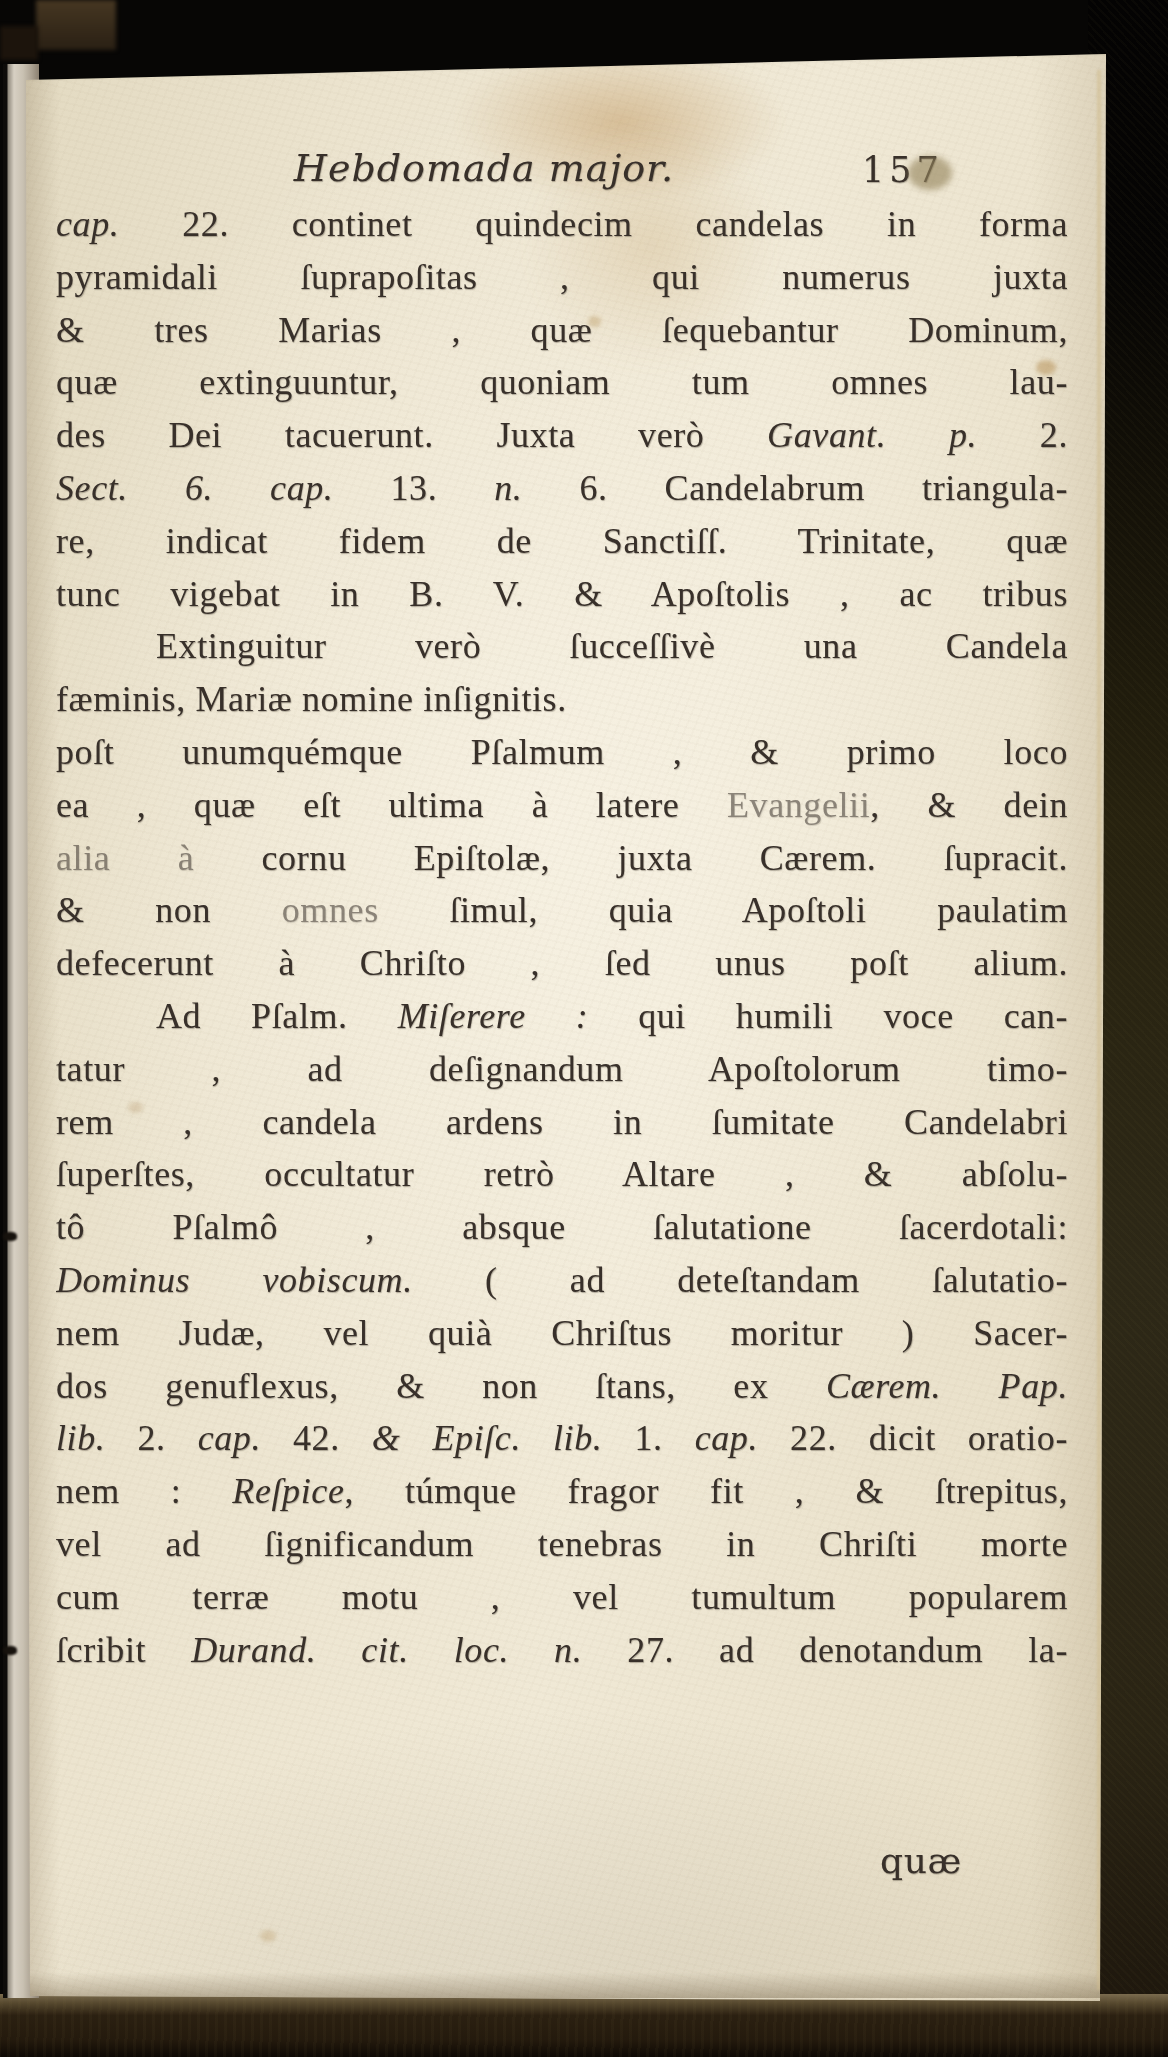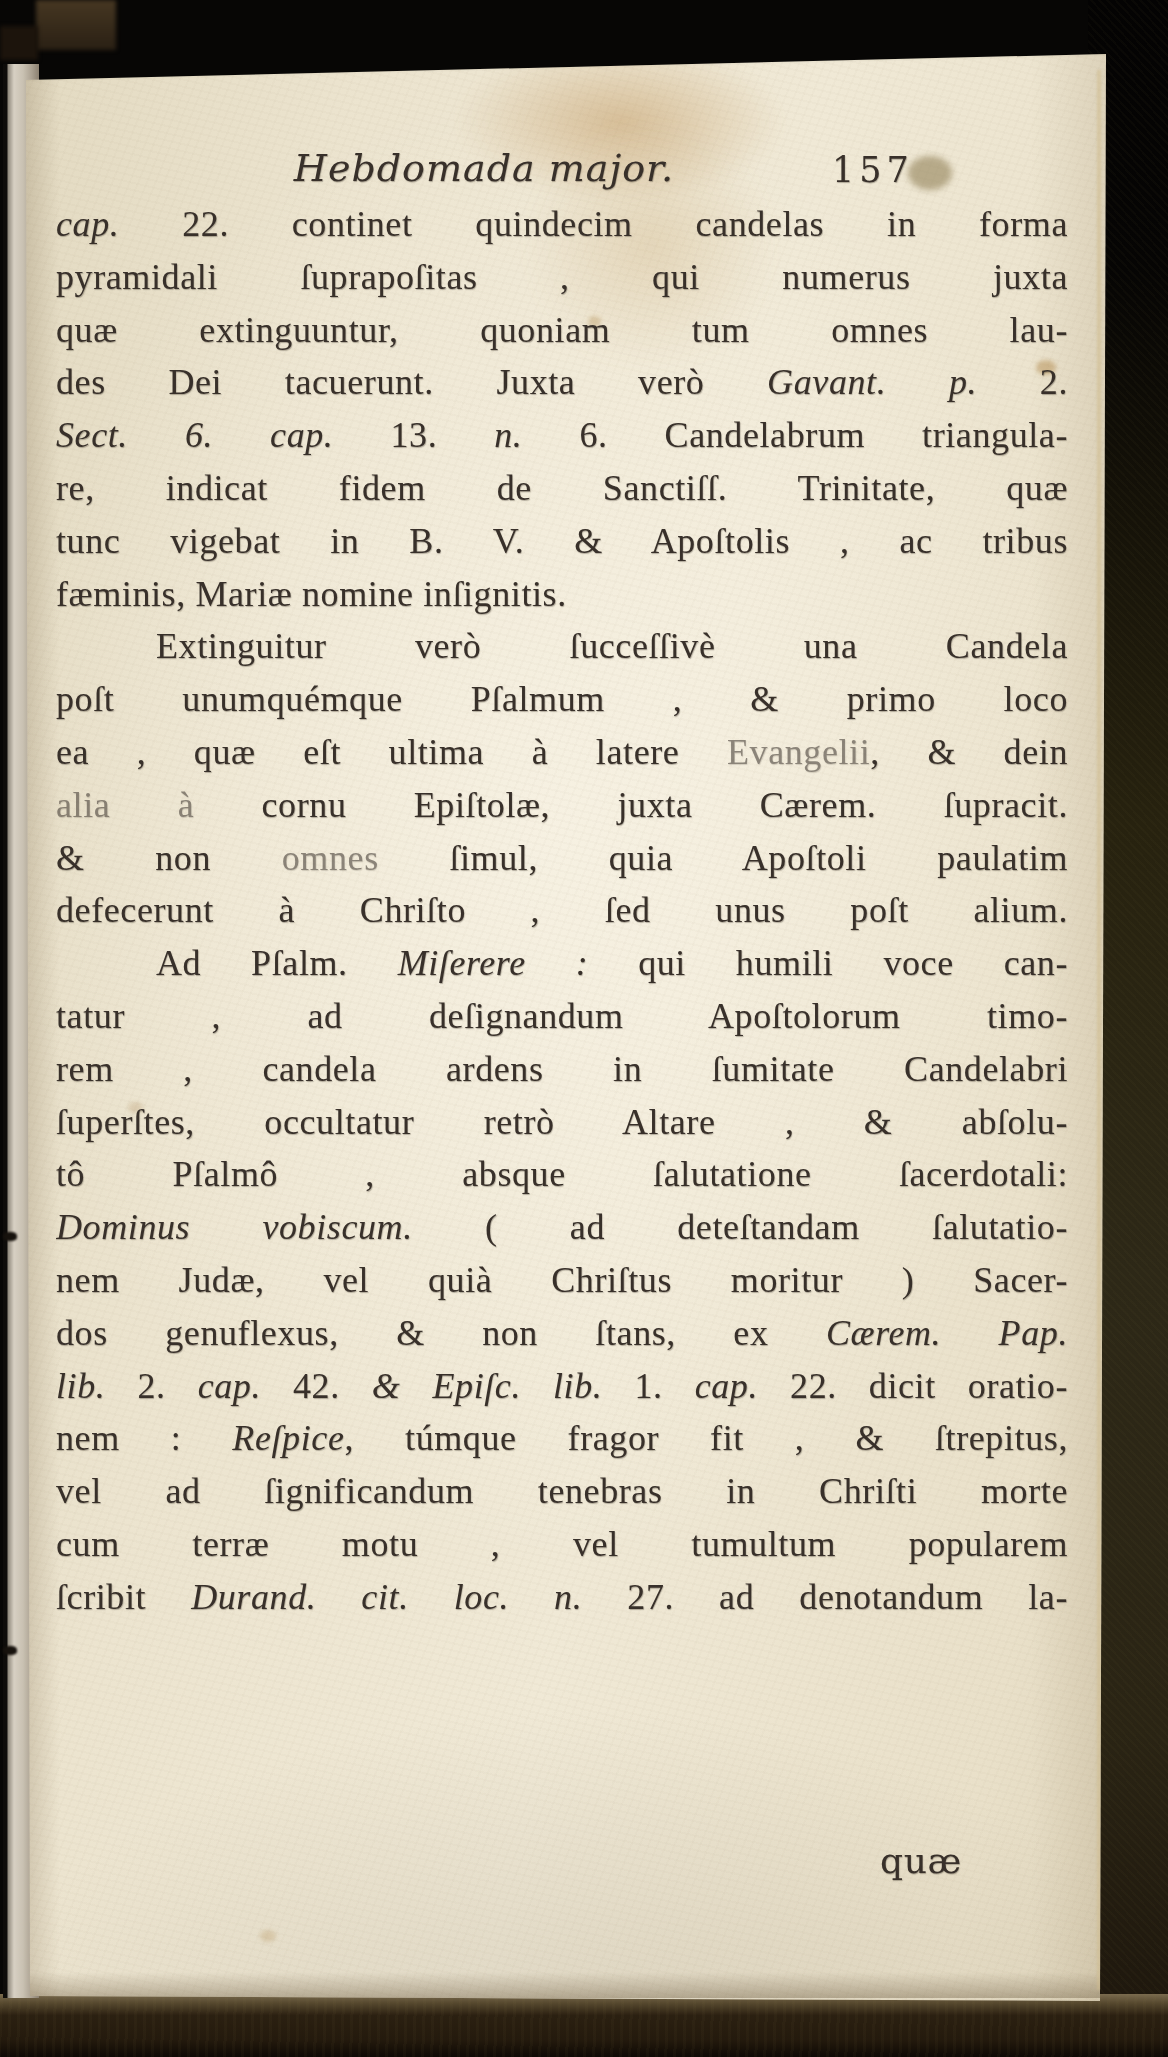--- a/index.html
+++ b/index.html
@@ -62,21 +62,21 @@
   .stain-dot2{left:588px;top:316px;width:13px;height:11px;background:rgba(172,130,66,0.32);filter:blur(2px);}
   .stain-dot3{left:128px;top:1102px;width:15px;height:11px;background:rgba(160,120,62,0.22);filter:blur(2px);}
   .stain-dot4{left:260px;top:1930px;width:16px;height:12px;background:rgba(172,130,66,0.25);filter:blur(2px);}
 
   
   .page-text{position:absolute;left:56px;top:0;width:1012px;height:1467px;
       color:#38302a;text-shadow:0.6px 0.8px 1px rgba(55,45,35,0.35);}
   .running-head{position:absolute;left:0;top:146px;width:1012px;height:56px;}
   .running-title{position:absolute;left:0;width:100%;text-align:center;
       transform:translateX(-78px);font-style:italic;font-size:38px;letter-spacing:1px;}
-  .page-number{position:absolute;left:776px;top:4px;font-size:35px;letter-spacing:5px;}
+  .page-number{position:absolute;left:806px;top:4px;font-size:35px;letter-spacing:5px;}
   .num-smudge{position:absolute;left:852px;top:10px;width:44px;height:34px;
       background:rgba(148,132,92,0.62);border-radius:50%;filter:blur(3px);}
 
   .body-lines{position:absolute;left:0;top:198px;width:1012px;font-family:Liberation Serif, serif;}
   .line{height:52.8px;line-height:52.8px;font-size:36px;letter-spacing:0.6px;
         text-align:justify;text-align-last:justify;overflow:hidden;white-space:normal;}
   .line.no-justify{text-align-last:left;}
   .line.indent{text-indent:100px;}
   .it{font-style:italic;}
   .faded{opacity:0.55;filter:blur(0.4px);}
@@ -115,27 +115,28 @@
     <div class="page-text">
       <div class="running-head">
         <span class="running-title">Hebdomada major.</span>
         <span class="page-number">157</span>
         <span class="num-smudge"></span>
       </div>
 
       <div class="body-lines">
           <div class="line"><span class="it">cap.</span><span> 22. continet quindecim candelas in forma</span></div>
           <div class="line"><span>pyramidali ſuprapoſitas , qui numerus juxta</span></div>
+          <div class="line"><span>&amp; tres Marias , quæ ſequebantur Dominum,</span></div>
           <div class="line"><span>quæ extinguuntur, quoniam tum omnes lau-</span></div>
           <div class="line"><span>des Dei tacuerunt. Juxta verò </span><span class="it">Gavant. p.</span><span> 2.</span></div>
           <div class="line"><span class="it">Sect. 6. cap.</span><span> 13. </span><span class="it">n.</span><span> 6. Candelabrum triangula-</span></div>
           <div class="line"><span>re, indicat fidem de Sanctiſſ. Trinitate, quæ</span></div>
           <div class="line"><span>tunc vigebat in B. V. &amp; Apoſtolis , ac tribus</span></div>
+          <div class="line indent"><span>Extinguitur verò ſucceſſivè una Candela</span></div>
           <div class="line no-justify"><span>fæminis, Mariæ nomine inſignitis.</span></div>
-          <div class="line indent"><span>Extinguitur verò ſucceſſivè una Candela</span></div>
           <div class="line"><span>poſt unumquémque Pſalmum , &amp; primo loco</span></div>
           <div class="line"><span>ea , quæ eſt ultima à latere </span><span class="faded">Evangelii</span><span>, &amp; dein</span></div>
           <div class="line"><span class="faded">alia à</span><span> cornu Epiſtolæ, juxta Cærem. ſupracit.</span></div>
           <div class="line"><span>&amp; non </span><span class="faded">omnes</span><span> ſimul, quia Apoſtoli paulatim</span></div>
           <div class="line"><span>defecerunt à Chriſto , ſed unus poſt alium.</span></div>
           <div class="line indent"><span>Ad Pſalm. </span><span class="it">Miſerere :</span><span> qui humili voce can-</span></div>
           <div class="line"><span>tatur , ad deſignandum Apoſtolorum timo-</span></div>
           <div class="line"><span>rem , candela ardens in ſumitate Candelabri</span></div>
           <div class="line"><span>ſuperſtes, occultatur retrò Altare , &amp; abſolu-</span></div>
           <div class="line"><span>tô Pſalmô , absque ſalutatione ſacerdotali:</span></div>

